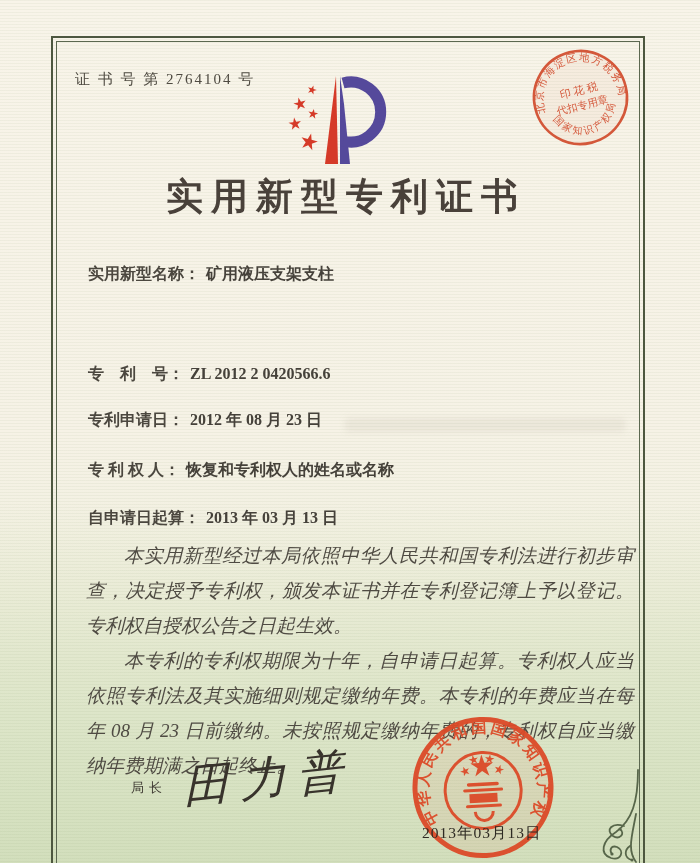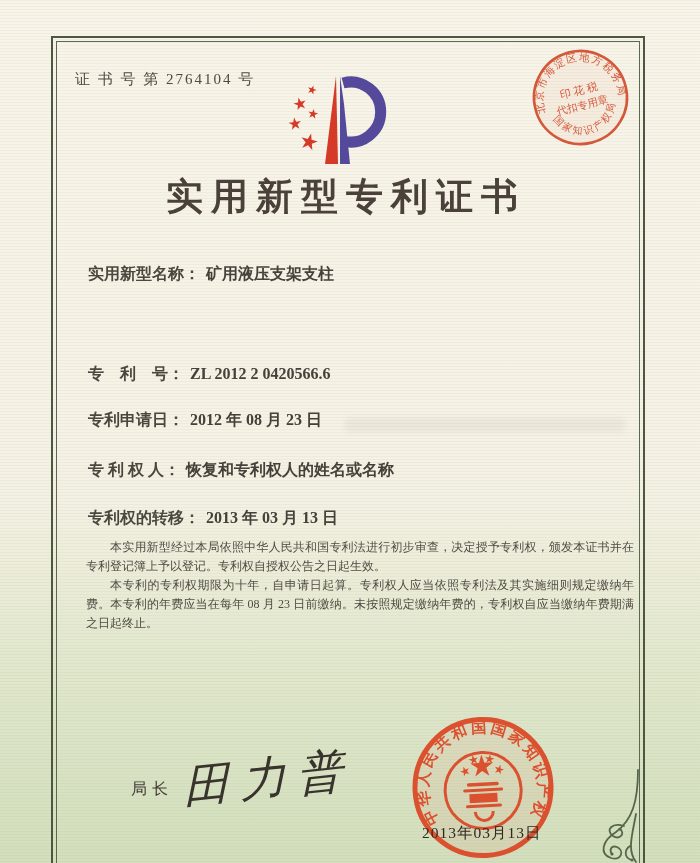--- a/index.html
+++ b/index.html
@@ -16,24 +16,24 @@
   .frame{position:absolute;left:51px;top:36px;width:590px;height:850px;
     border:2px solid #4d573f;pointer-events:none;}
   .frame::before{content:'';position:absolute;inset:3px;border:1px solid #5c6850;}
   .cert-no{position:absolute;left:75px;top:70px;font-size:15px;letter-spacing:2px;color:#4e4a41;}
   .logo{position:absolute;left:288px;top:74px;width:100px;height:94px;}
   .title{position:absolute;left:51px;top:172px;width:590px;text-align:center;
     font-size:37px;letter-spacing:8px;color:#49413a;font-weight:600;}
   .field-row{position:absolute;left:88px;font-size:16px;white-space:nowrap;color:#4b473f;font-weight:bold;}
   .field-label{color:#4b473f;}
   .field-value{margin-left:6px;color:#45413a;}
-  .body-text{position:absolute;left:86px;top:538px;width:548px;font-size:12px;
-    line-height:19px;text-align:justify;color:#4f4b43;}
+  .body-text{position:absolute;left:86px;top:538px;width:548px;font-size:19px;
+    line-height:35px;text-align:justify;color:#4f4b43;font-style:italic;}
   .body-text p{margin:0;text-indent:2em;}
-  .director{position:absolute;left:131px;top:779px;font-size:16px;letter-spacing:5px;color:#3f3b33;}
+  .director{position:absolute;left:131px;top:779px;font-size:13px;letter-spacing:5px;color:#3f3b33;}
   .signature{position:absolute;left:183px;top:748px;font-size:46px;letter-spacing:11px;
     color:#38332c;font-family:"DejaVu Sans",sans-serif;font-style:italic;font-weight:500;
     transform:rotate(-6deg) skewX(-4deg);}
   .tax-stamp{position:absolute;left:528px;top:45px;width:105px;height:105px;opacity:.92;}
   .big-seal{position:absolute;left:408px;top:712px;width:150px;height:151px;opacity:.95;}
   .seal-date{position:absolute;left:422px;top:823px;font-size:15.5px;font-weight:400;
     letter-spacing:1px;color:#2e2a23;white-space:nowrap;}
   .flourish{position:absolute;left:572px;top:768px;width:70px;height:95px;}
   .bleed{position:absolute;left:345px;top:418px;width:280px;height:14px;
     background:rgba(150,140,120,0.10);filter:blur(3px);border-radius:4px;}
@@ -79,21 +79,21 @@
   <div class="field-row" style="top:364px">
     <span class="field-label">专　利　号：</span><span class="field-value">ZL 2012 2 0420566.6</span>
   </div>
   <div class="field-row" style="top:410px">
     <span class="field-label">专利申请日：</span><span class="field-value">2012 年 08 月 23 日</span>
   </div>
   <div class="field-row" style="top:460px">
     <span class="field-label">专 利 权 人：</span><span class="field-value">恢复和专利权人的姓名或名称</span>
   </div>
   <div class="field-row" style="top:508px">
-    <span class="field-label">专利权的转移：</span><span class="field-value">2013 年 03 月 13 日</span>
+    <span class="field-label">自申请日起算：</span><span class="field-value">2013 年 03 月 13 日</span>
   </div>
 
   <div class="body-text">
     <p>本实用新型经过本局依照中华人民共和国专利法进行初步审查，决定授予专利权，颁发本证书并在专利登记簿上予以登记。专利权自授权公告之日起生效。</p>
     <p>本专利的专利权期限为十年，自申请日起算。专利权人应当依照专利法及其实施细则规定缴纳年费。本专利的年费应当在每年 08 月 23 日前缴纳。未按照规定缴纳年费的，专利权自应当缴纳年费期满之日起终止。</p>
   </div>
 
   <div class="director">局长</div>
   <div class="signature">田力普</div>
 

